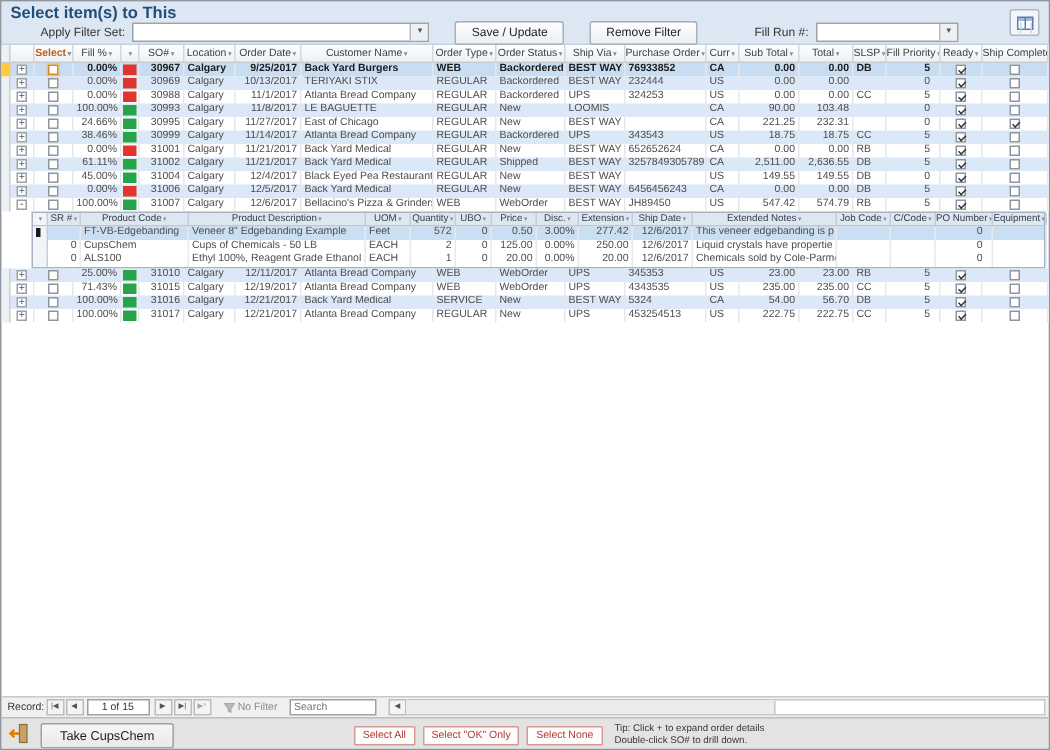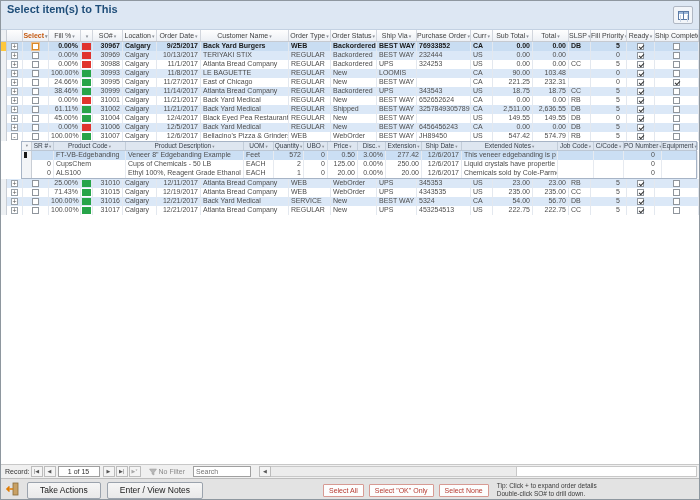--- a/index.html
+++ b/index.html
@@ -79,20 +79,32 @@
   .firstsel{margin-left:120px}
   .tip{margin-left:8px;font-size:6.5px;line-height:8px;color:#3a3a3a;white-space:nowrap}
 </style>
 </head>
 <body>
 
 <div class="app">
 
   <div class="topbar">
     <div class="title">Select item(s) to This</div>
+    <div class="controls">
+      <span class="lbl">Apply Filter Set:</span>
+      <span class="combo w215">
+          <span class="cbtn">▾</span>
+        </span>
+      <button class="btn">Save / Update</button>
+      <button class="btn">Remove Filter</button>
+      <span class="lbl gap">Fill Run #:</span>
+      <span class="combo w95">
+          <span class="cbtn">▾</span>
+        </span>
+    </div>
     <div class="dsbtn">
         <span class="dsicon"></span>
       </div>
   </div>
 
   <div class="grid">
     <div class="ghead">
       <span class="hc c0 noarrow"></span>
       <span class="hc c1 noarrow"></span>
       <span class="hc c2 hsel">Select</span>
@@ -554,22 +566,21 @@
     </span>
   </div>
 
   <div class="footer">
     <span class="exit">
       <svg width="14" height="14" viewBox="0 0 14 14">
           <rect x="8" y="1" width="5" height="12" fill="#c8a165" stroke="#8a6d3b" stroke-width="0.8"></rect>
           <path d="M8 7 H2 M4.5 4.5 L2 7 L4.5 9.5" stroke="#e07b00" stroke-width="1.6" fill="none"></path>
         </svg>
     </span>
-    <button class="fbtn">Take Actions</button>
-    <button class="fbtn">Enter / View Notes</button>
+    <button class="fbtn">Take CupsChem</button>
     <button class="selbtn firstsel">Select All</button>
     <button class="selbtn">Select "OK" Only</button>
     <button class="selbtn">Select None</button>
     <span class="tip">
       <div>Tip: Click + to expand order details</div>
       <div>Double-click SO# to drill down.</div>
     </span>
   </div>
 </div>
 

